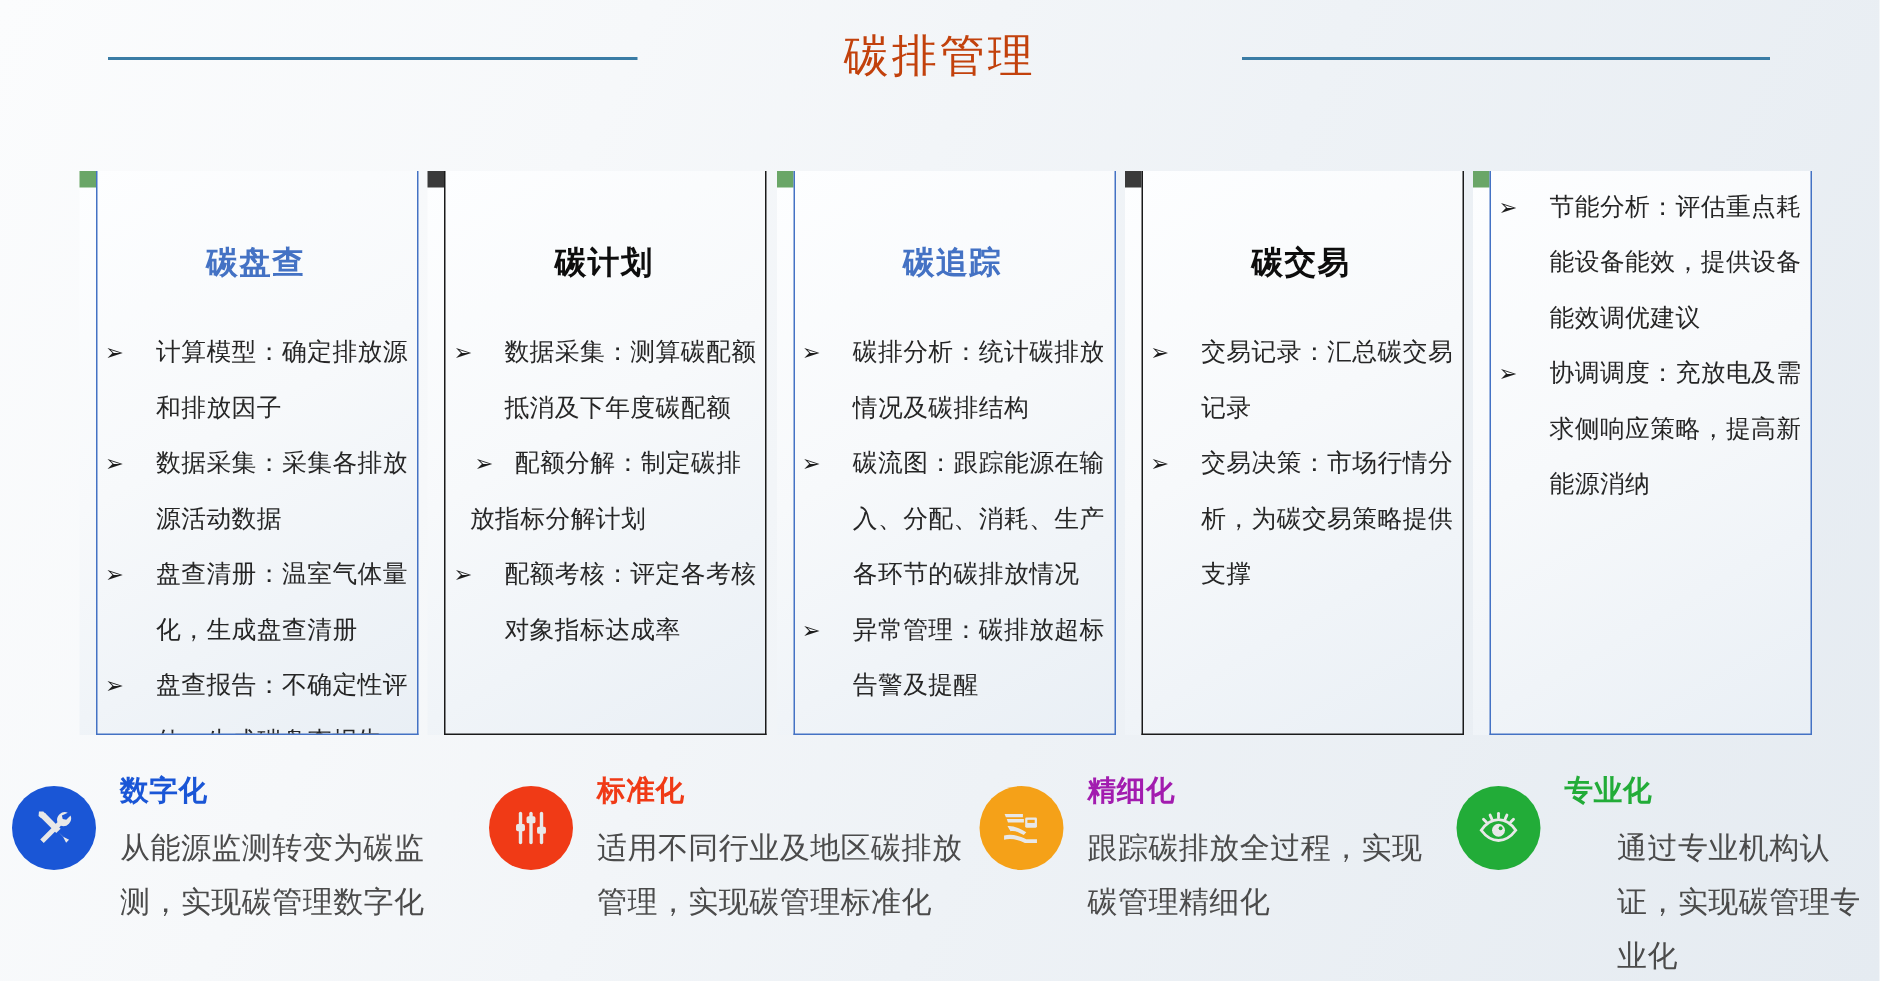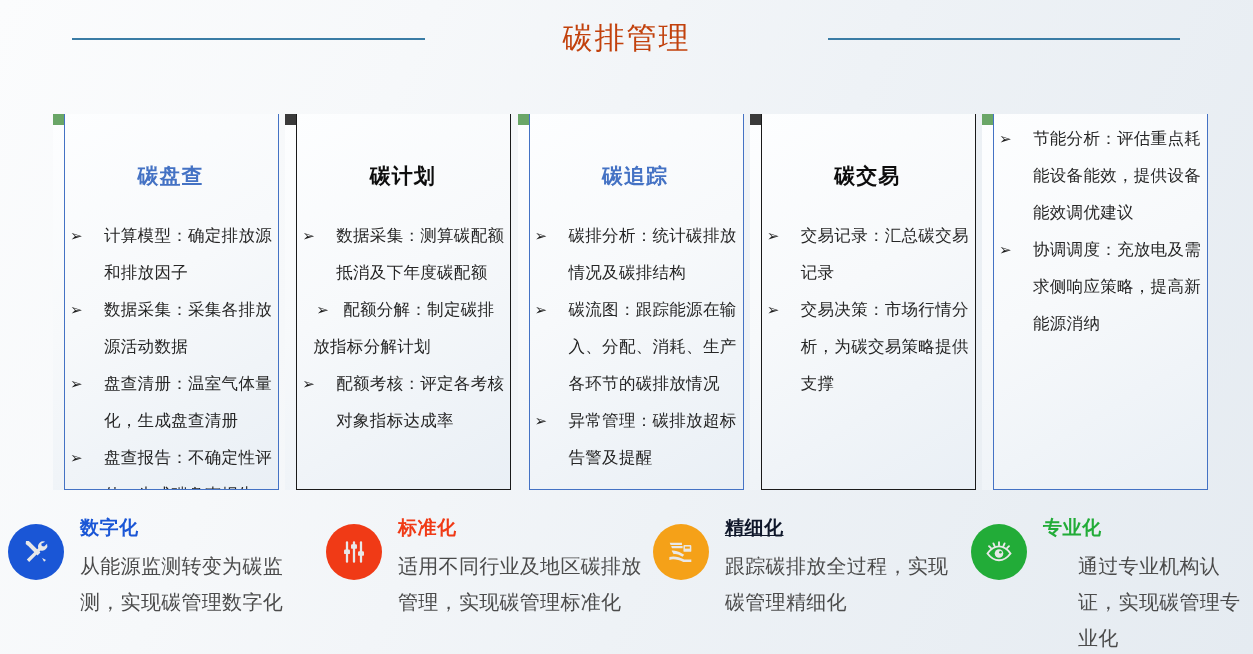--- a/index.html
+++ b/index.html
@@ -290,21 +290,21 @@
             <path d="M4 6 h13 l0 2.4 H4.9 Z"></path>
             <path d="M5.5 9.6 h12.2 l0 2.4 H6.4 Z"></path>
             <rect x="18.6" y="8.6" width="8.4" height="7.2" rx="1"></rect>
             <rect x="20.2" y="10.2" width="5.2" height="2.2" fill="#f5a118"></rect>
             <path d="M6 14.6 C9 14.2 13 15.4 16.6 17.4 L19.4 19 L17.6 21 L13.6 19 C12 18.3 10 18 8.2 18.3 Z"></path>
             <path d="M3.6 21.4 C8 20 14 21.2 19.4 24 L27 24 v2.6 H18.4 C13.4 24.2 8 23 3.6 24.4 Z"></path>
           </g>
         </svg>
       </div>
       <div class="feature-text">
-        <div class="feature-title" style="color: #0f172a; text-decoration: underline;">精细化</div>
+        <div class="feature-title" style="color: #a21caf;">精细化</div>
         <div class="feature-desc">跟踪碳排放全过程，实现碳管理精细化</div>
       </div>
     </div>
     <div class="feature">
       <div class="feature-icon" style="background: rgb(34, 172, 56);">
         <svg width="32" height="32" viewBox="0 0 32 32">
           <g stroke="#e8e8e8" stroke-width="1.9" fill="none" stroke-linecap="round">
             <path d="M4.5 17.5 C8 12.5 12 10.4 16 10.4 C20 10.4 24 12.5 27.5 17.5 C24 22.2 20 24.3 16 24.3 C12 24.3 8 22.2 4.5 17.5 Z"></path>
             <line x1="16" y1="6.2" x2="16" y2="9.2"></line>
             <line x1="10.4" y1="7.4" x2="11.6" y2="10.1"></line>

